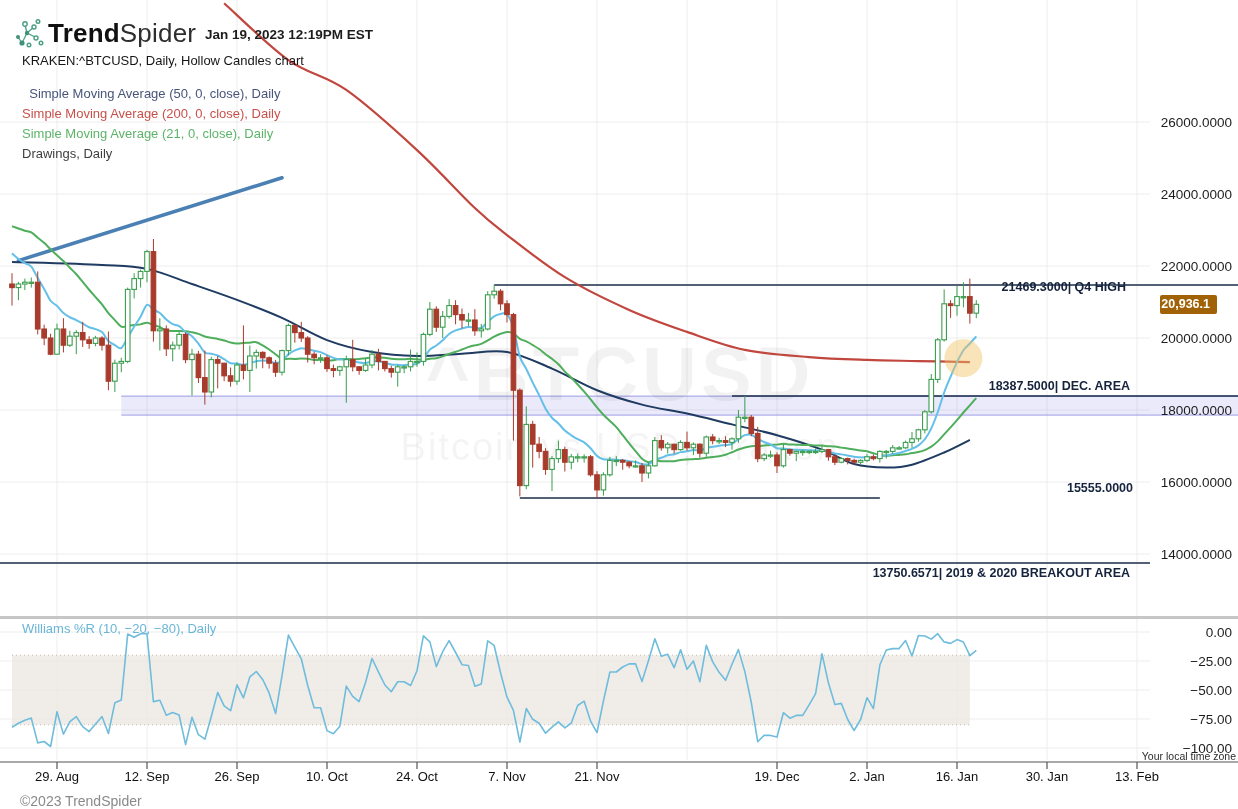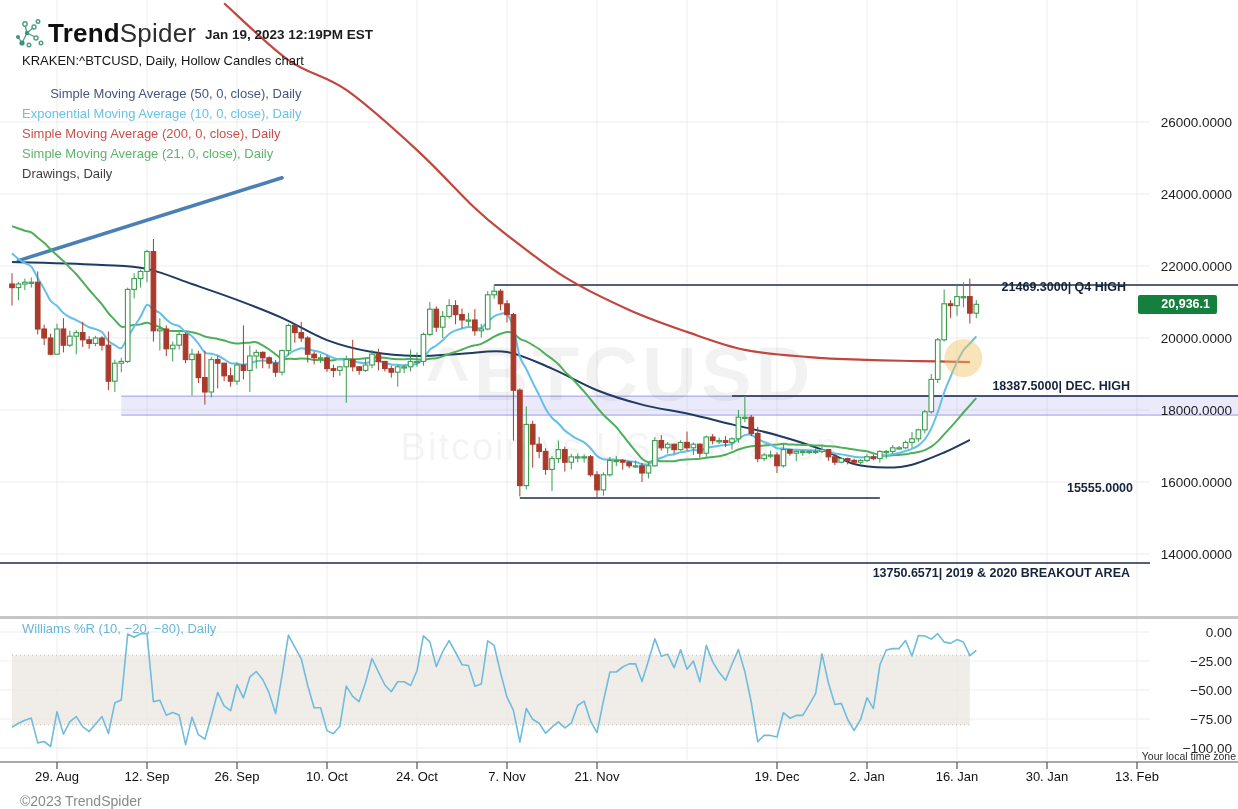--- a/index.html
+++ b/index.html
@@ -11,22 +11,22 @@
   .brand b{font-weight:800;}
   .brand span.lt{font-weight:300;color:#2e2e2e;}
   .dt{left:205px;top:27px;font-size:13.5px;font-weight:600;color:#1c1c1c;}
   .symline{left:22px;top:53px;font-size:13px;color:#161616;}
   .legend{left:22px;top:84px;font-size:13px;line-height:20px;}
   .legend div{height:20px;}
   .wrlabel{left:22px;top:621px;font-size:13px;text-align:right;}
   .lvl{font-size:12.5px;color:#16233d;}
   .lvl .v{font-weight:700;}
   .lvl .n{font-weight:600;}
-  .badge{background:#15803d;color:#fff;font-size:12.5px;font-weight:700;
-         padding:2px 7px 3px 23px;border-radius:2px;}
+  .badge{background:#a16207;color:#fff;font-size:12.5px;font-weight:700;
+         padding:2px 7px 3px 1px;border-radius:2px;}
   .tz{right:2px;top:750px;font-size:10.5px;color:#2c2c2c;}
   .copy{left:20px;top:793px;font-size:14px;color:#8a8a8a;}
 </style>
 </head>
 <body>
 
 <div class="screen">
 
   <svg id="chart" width="1238" height="809" viewBox="0 0 1238 809">
       <g>
@@ -455,30 +455,29 @@
       </g>
     </svg>
   </div>
   <div class="ov brand"><b>Trend</b><span class="lt">Spider</span></div>
   <div class="ov dt">Jan 19, 2023 12:19PM EST</div>
 
   <div class="ov symline">KRAKEN:^BTCUSD, Daily, Hollow Candles chart</div>
 
   <div class="ov legend">
     <div style="color: rgb(71, 85, 122); text-align: right;">Simple Moving Average (50, 0, close), Daily</div>
-    <div style="color: rgb(103, 195, 232);">Exponential Moving Average (10, 0, close), Daily</div>
     <div style="color: rgb(201, 80, 74);">Simple Moving Average (200, 0, close), Daily</div>
     <div style="color: rgb(92, 180, 105);">Simple Moving Average (21, 0, close), Daily</div>
     <div style="color: rgb(63, 63, 63);">Drawings, Daily</div>
   </div>
 
   <div class="ov wrlabel" style="color: rgb(105, 182, 216);">Williams %R (10, −20, −80), Daily</div>
 
   <div class="ov lvl" id="lvl0" style="right: 112px; top: 268.105px; margin-top: 12px;"><span class="v">21469.3000</span><span class="n">| Q4 HIGH</span></div>
-  <div class="ov lvl" id="lvl1" style="right: 108px; top: 379.05px;"><span class="v">18387.5000</span><span class="n">| DEC. HIGH</span></div>
+  <div class="ov lvl" id="lvl1" style="right: 108px; top: 379.05px;"><span class="v">18387.5000</span><span class="n">| DEC. AREA</span></div>
   <div class="ov lvl" id="lvl2" style="right: 105px; top: 481.02px;"><span class="v">15555.0000</span><span class="n"></span></div>
   <div class="ov lvl" id="lvl3" style="right: 108px; top: 565.976px;"><span class="v">13750.6571</span><span class="n">| 2019 &amp; 2020 BREAKOUT AREA</span></div>
 
   <div class="ov badge" id="priceBadge" style="right: 21px; top: 295.3px;">20,936.1</div>
 
   <div class="ov tz">Your local time zone</div>
   <div class="ov copy">©2023 TrendSpider</div>
 </div>
 
 </body></html>

